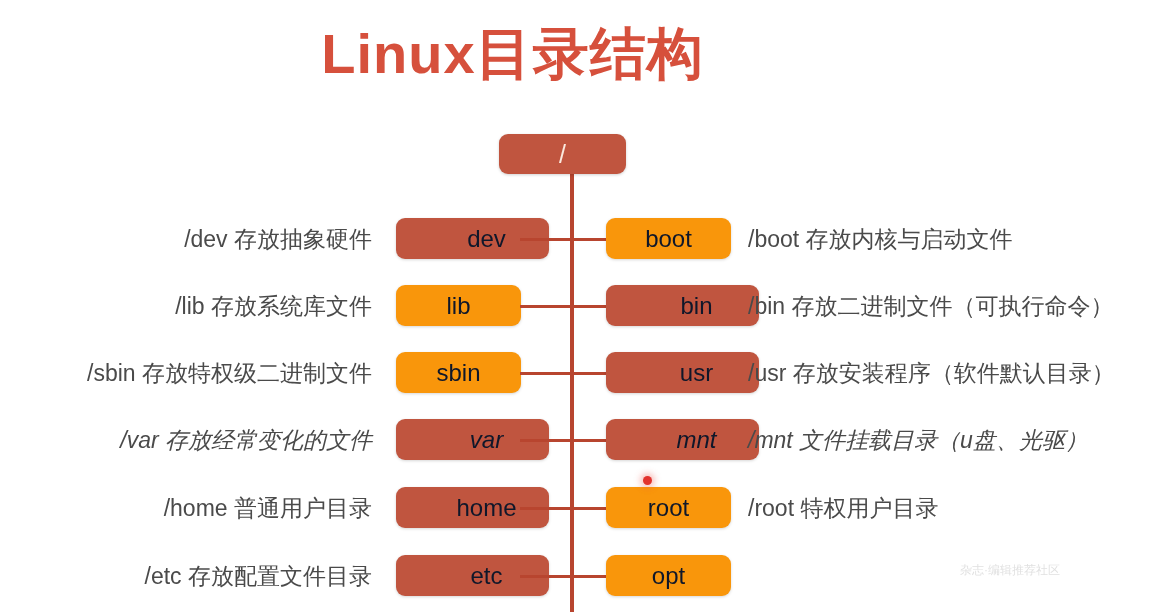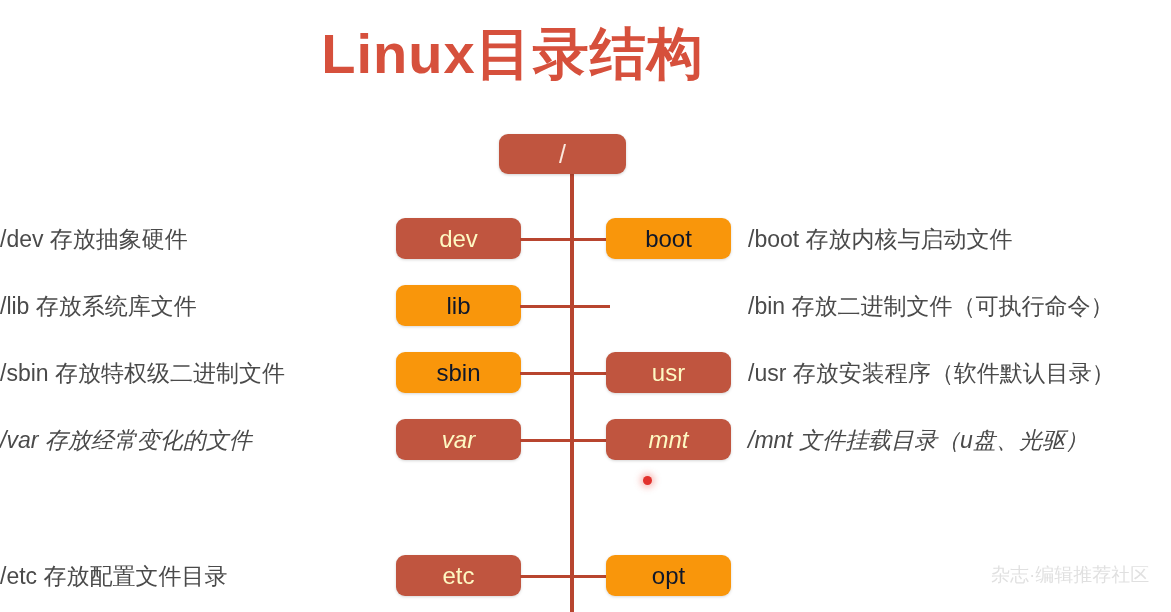--- a/index.html
+++ b/index.html
@@ -87,35 +87,36 @@
     height: 41px;
     border-radius: 9px;
     font-size: 24px;
     line-height: 41px;
     text-align: center;
     box-shadow: 0 1px 3px rgba(0,0,0,0.16);
   }
   .node.left  { left: 396px; }
   .node.right { left: 606px; }
 
-  .node.terracotta { background: #c0553f; color: #fef9c3; }
+  .node.terracotta { background: #c0553f; color: #0f172a; padding-left: 28px; }
   .node.orange     { background: #f9960b; color: #0f172a; }
 
   
   .label {
     position: absolute;
     top: 2px;
     font-size: 23px;
     line-height: 38px;
     color: #4a4a4a;
     white-space: nowrap;
   }
   .label.left {
     left: 0;
     width: 372px;
+    text-align: right;
   }
   .label.right {
     left: 748px;
     text-align: right;
   }
 
   
   .dot-marker {
     position: absolute;
     left: 643px;
@@ -136,23 +137,22 @@
   }
   .watermark.main {
     left: 935px;
     top: 578px;
     font-size: 23px;
     opacity: 0.55;
   }
   .watermark.faint {
     left: 960px;
     top: 562px;
-    font-size: 19px;
+    font-size: 12px;
     opacity: 0.3;
-    margin-left: 31px;
   }
 </style>
 </head>
 <body>
 
 <div id="diagram">
 
   <div class="title">Linux目录结构</div>
 
   <div class="trunk"></div>
@@ -166,20 +166,21 @@
     <div class="connector right"></div>
     <div class="node right orange">boot</div>
     <div class="label right">/boot 存放内核与启动文件</div>
   </div>
 
   <div class="row" style="top:285px;">
     <div class="label left">/lib 存放系统库文件</div>
     <div class="node left orange">lib</div>
     <div class="connector left"></div>
     <div class="connector right"></div>
+    <div class="node right terracotta">bin</div>
     <div class="label right">/bin 存放二进制文件（可执行命令）</div>
   </div>
 
   <div class="row" style="top:352px;">
     <div class="label left">/sbin 存放特权级二进制文件</div>
     <div class="node left orange">sbin</div>
     <div class="connector left"></div>
     <div class="connector right"></div>
     <div class="node right terracotta">usr</div>
     <div class="label right">/usr 存放安装程序（软件默认目录）</div>
@@ -187,20 +188,28 @@
 
   <div class="row" style="top:419px;font-style:italic;">
     <div class="label left">/var 存放经常变化的文件</div>
     <div class="node left terracotta">var</div>
     <div class="connector left"></div>
     <div class="connector right"></div>
     <div class="node right terracotta">mnt</div>
     <div class="label right">/mnt 文件挂载目录（u盘、光驱）</div>
   </div>
 
+  <div class="row" style="top:487px;">
+    <div class="label left">/home 普通用户目录</div>
+    <div class="node left terracotta">home</div>
+    <div class="connector left"></div>
+    <div class="connector right"></div>
+    <div class="node right orange">root</div>
+    <div class="label right">/root 特权用户目录</div>
+  </div>
 
   <div class="row" style="top:555px;">
     <div class="label left">/etc 存放配置文件目录</div>
     <div class="node left terracotta">etc</div>
     <div class="connector left"></div>
     <div class="connector right"></div>
     <div class="node right orange">opt</div>
   </div>
 
   <div class="dot-marker"></div>

